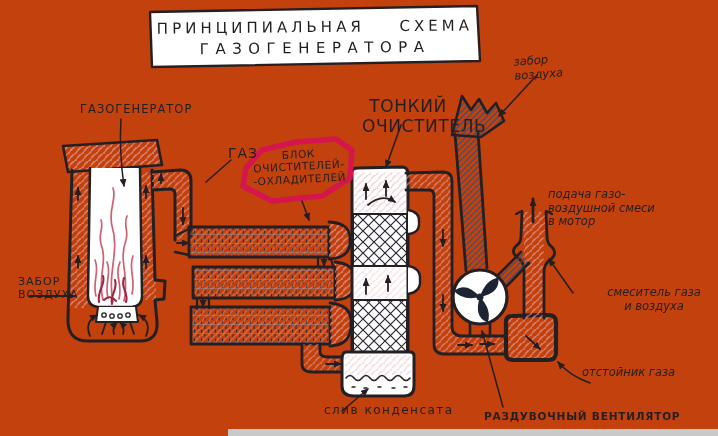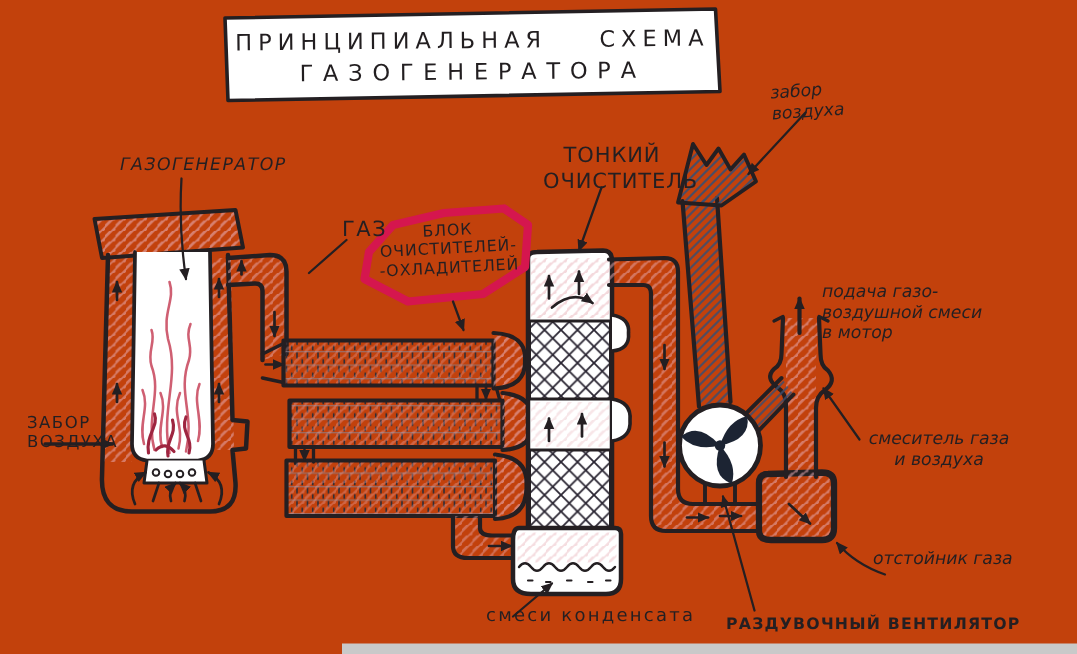--- a/index.html
+++ b/index.html
@@ -228,43 +228,43 @@
     <path d="M503,407 L482,331" marker-end="url(#ah)"></path>
     <path d="M342,411 L368,389" marker-end="url(#ah)"></path>
   </g>
 </svg>
 
 <div class="title-box">
   <div class="title-line1">ПРИНЦИПИАЛЬНАЯ СХЕМА</div>
   <div class="title-line2">ГАЗОГЕНЕРАТОРА</div>
 </div>
 
-<div class="lbl hand" style="left:80px;top:103px;font-size:11.5px;letter-spacing:1px;font-style:italic;">ГАЗОГЕНЕРАТОР</div>
+<div class="lbl hand" style="left:80px;top:103px;font-size:11.5px;letter-spacing:1px;">ГАЗОГЕНЕРАТОР</div>
 
 <div class="lbl hand" style="left:18px;top:276px;font-size:11px;letter-spacing:1px;">ЗАБОР
 ВОЗДУХА</div>
 
 <div class="lbl hand" style="left:228px;top:145px;font-size:14px;letter-spacing:1px;">ГАЗ</div>
 
 <div class="lbl hand" style="left:248px;top:148px;width:102px;font-size:10.5px;text-align:center;transform:rotate(-3deg);">БЛОК
 ОЧИСТИТЕЛЕЙ-
 -ОХЛАДИТЕЛЕЙ</div>
 
-<div class="lbl hand" style="left:362px;top:96px;width:92px;font-size:14px;text-align:center;">ТОНКИЙ
+<div class="lbl hand" style="left:362px;top:96px;width:92px;font-size:17px;text-align:center;">ТОНКИЙ
 ОЧИСТИТЕЛЬ</div>
 
 <div class="lbl cursive" style="left:514px;top:54px;font-size:11.5px;transform:rotate(-4deg);">забор
 воздуха</div>
 
 <div class="lbl cursive" style="left:548px;top:188px;width:120px;font-size:11.5px;text-align:left;">подача газо-
 воздушной смеси
 в мотор</div>
 
-<div class="lbl cursive" style="left:572px;top:286px;width:108px;font-size:11.5px;text-align:center;">смеситель газа
+<div class="lbl cursive" style="left:600px;top:286px;width:108px;font-size:11.5px;text-align:center;">смеситель газа
 и воздуха</div>
 
 <div class="lbl cursive" style="left:582px;top:366px;font-size:11.5px;">отстойник газа</div>
 
-<div class="lbl hand" style="left:324px;top:403px;font-size:12px;letter-spacing:1.5px;">смеси конденсата</div>
+<div class="lbl hand" style="left:324px;top:403px;font-size:12px;letter-spacing:1.5px;">слив конденсата</div>
 
 <div class="lbl hand" style="left:484px;top:410px;font-size:10.5px;letter-spacing:.8px;font-weight:bold;">РАЗДУВОЧНЫЙ ВЕНТИЛЯТОР</div>
 
 </div>
 
 </body></html>

